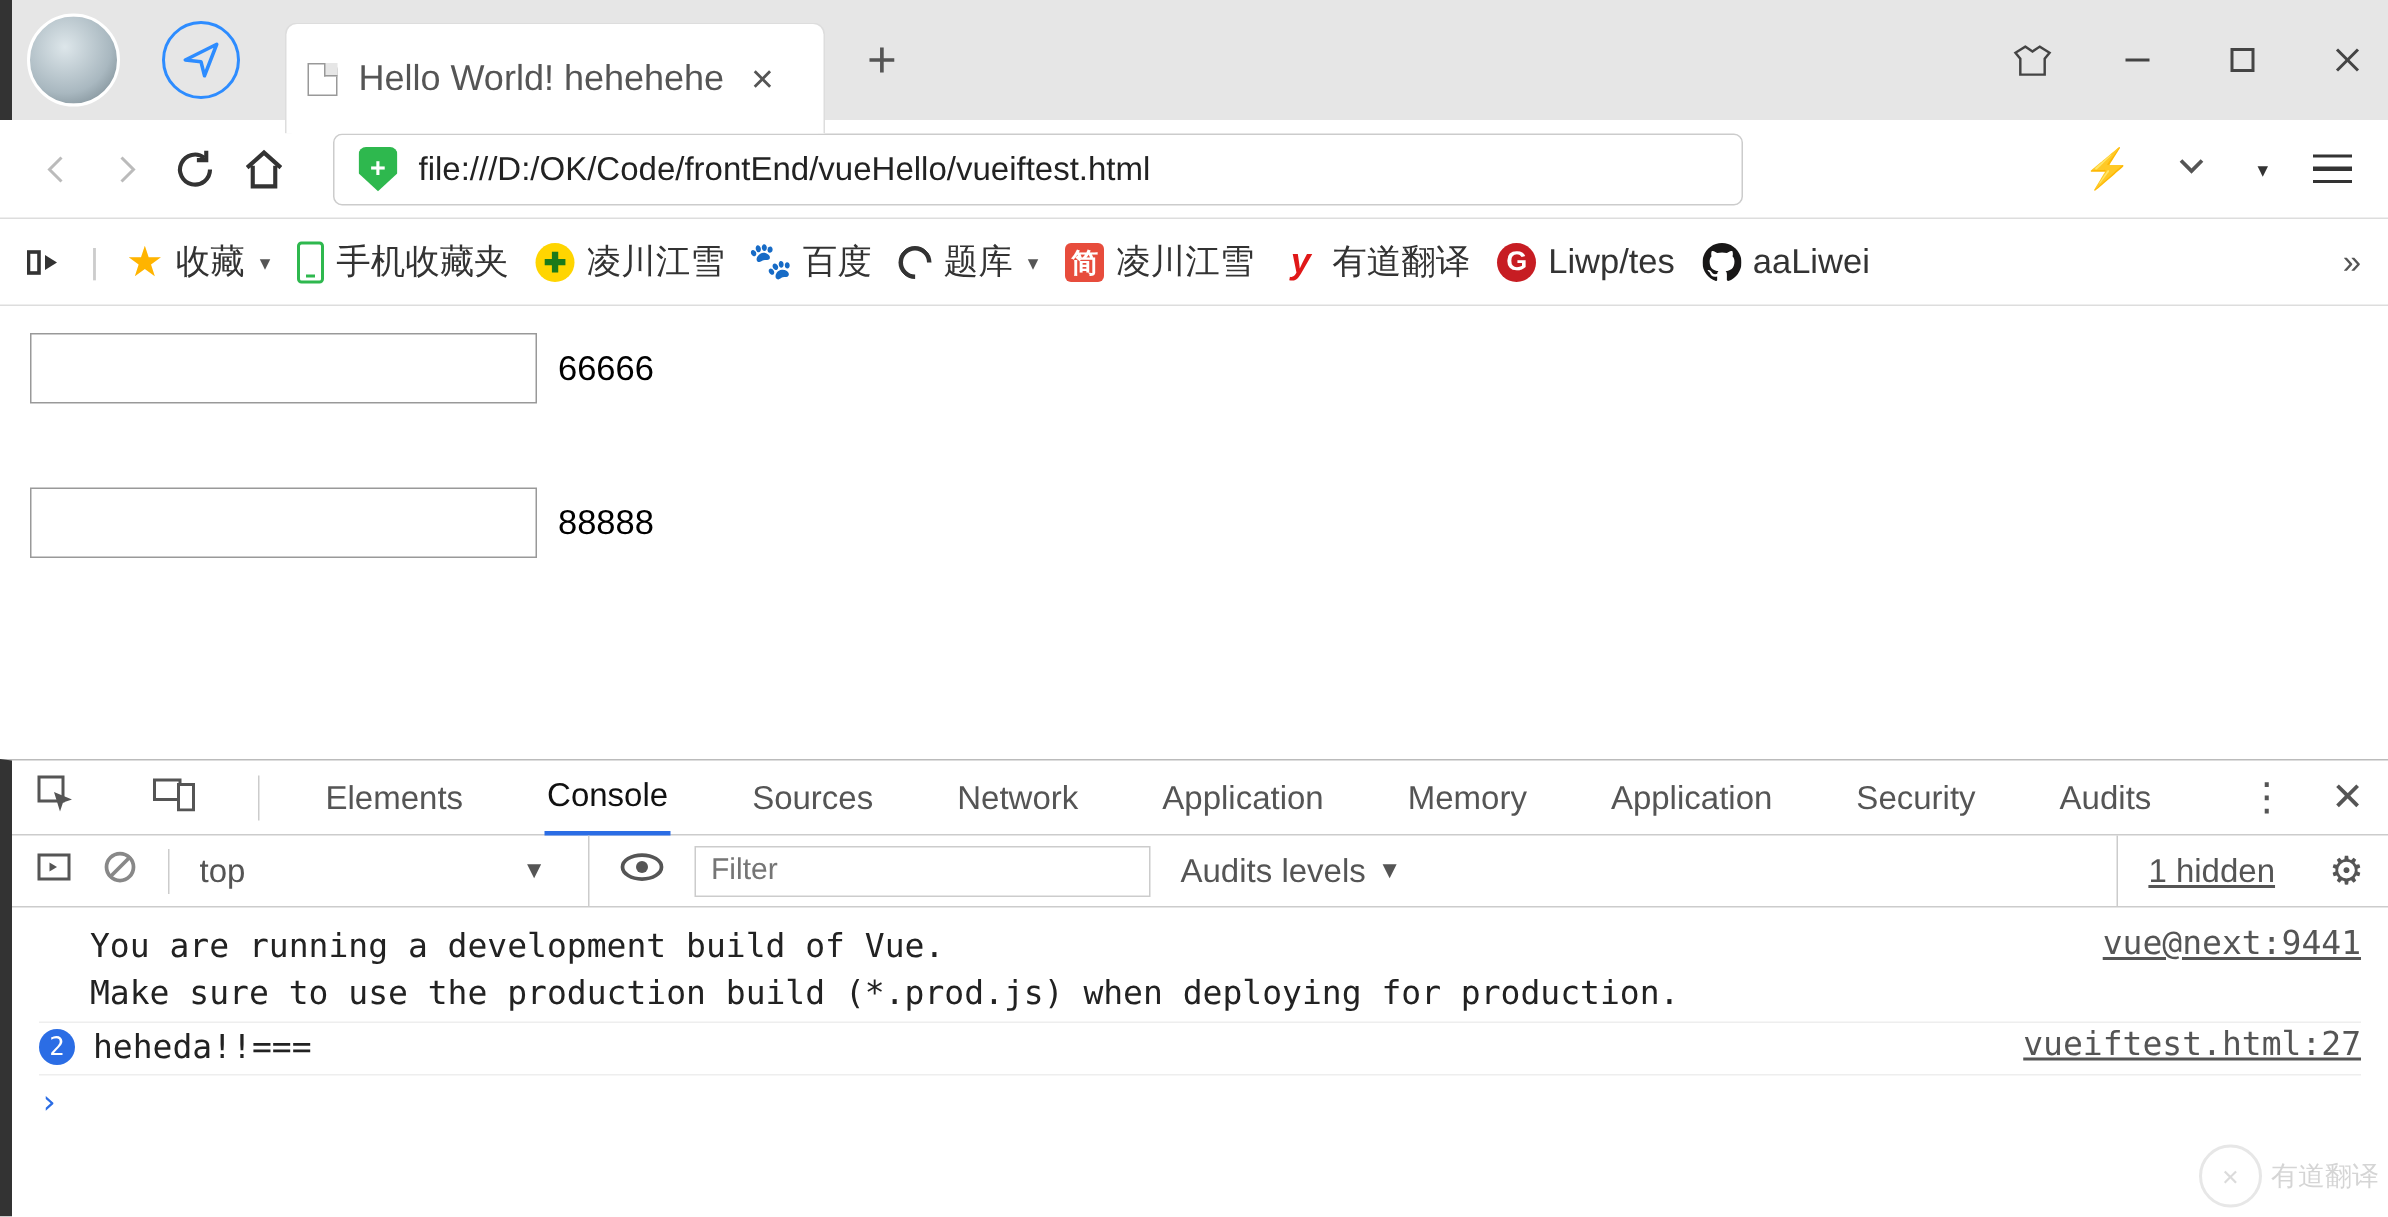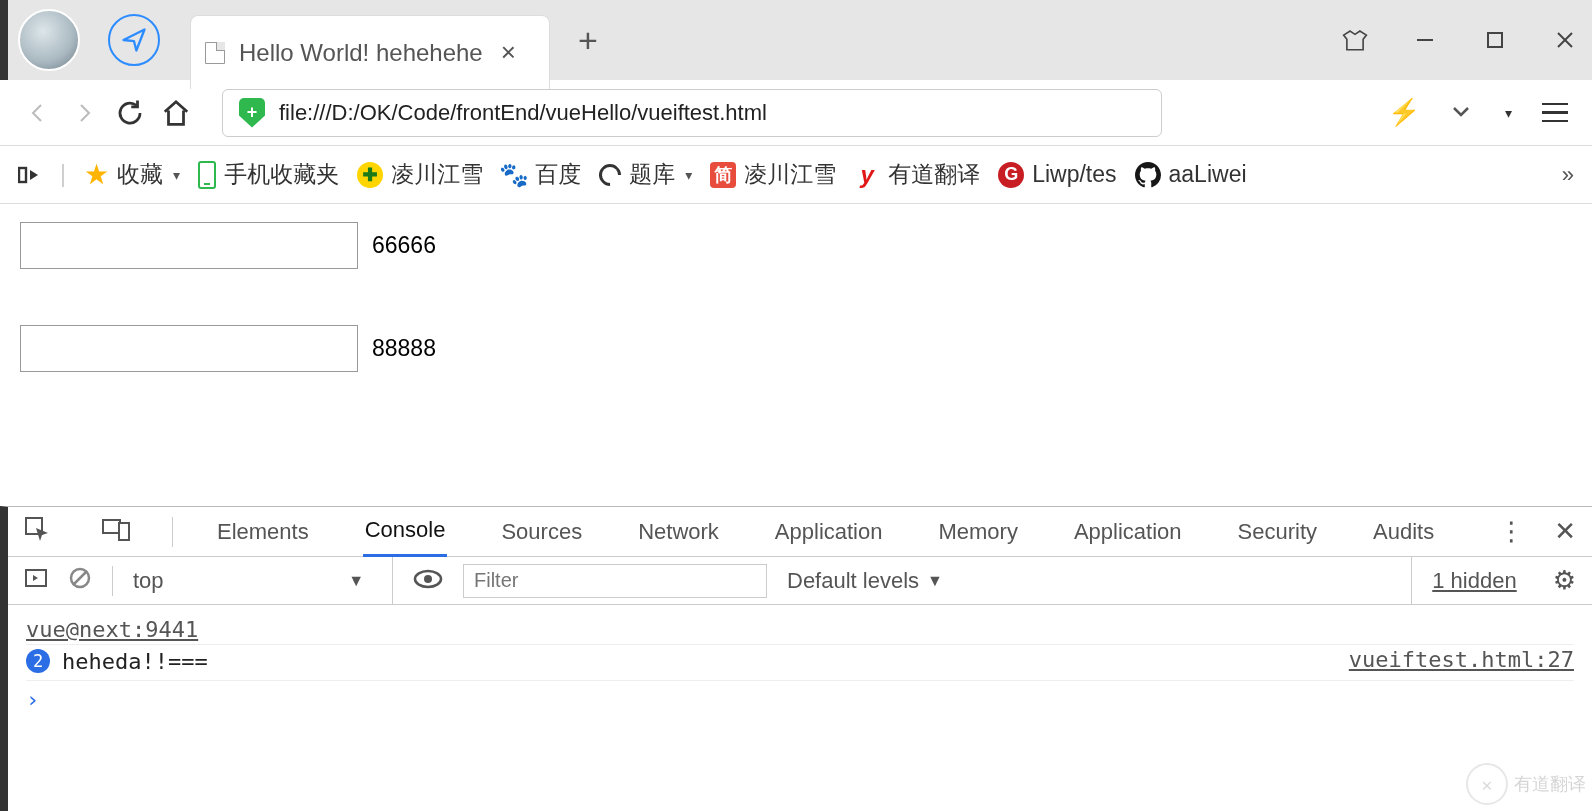--- a/index.html
+++ b/index.html
@@ -271,30 +271,32 @@
     <div class="ctx-select">
       <span>top</span>
       <span style="font-size:16px;">▼</span>
     </div>
     <span class="eye"><svg width="30" height="20" viewBox="0 0 30 20">
           <ellipse cx="15" cy="10" rx="13" ry="8" fill="none" stroke="#555" stroke-width="2.5"></ellipse>
           <circle cx="15" cy="10" r="4" fill="#555"></circle>
         </svg></span>
     <input class="filter-input" placeholder="Filter" style="">
     <div class="levels">
-      <span>Default levels</span>
+      <span>Audits levels</span>
       <span style="font-size:16px;">▼</span>
     </div>
     <div class="hidden-count">
         <span>1 hidden</span>
       </div>
     <span class="gear">⚙</span>
   </div>
   <div class="dt-console">
     <div class="msg-row">
+      <div class="msg-text" style="padding-left:34px;">You are running a development build of Vue.
+Make sure to use the production build (*.prod.js) when deploying for production.</div>
       <a class="msg-src">vue@next:9441</a>
     </div>
     <div class="msg-row grouped">
       <div style="display:flex;align-items:center;">
         <span class="count-badge">2</span>
         <span class="msg-text">heheda!!===</span>
       </div>
       <a class="msg-src">vueiftest.html:27</a>
     </div>
     <div class="prompt">›</div>

